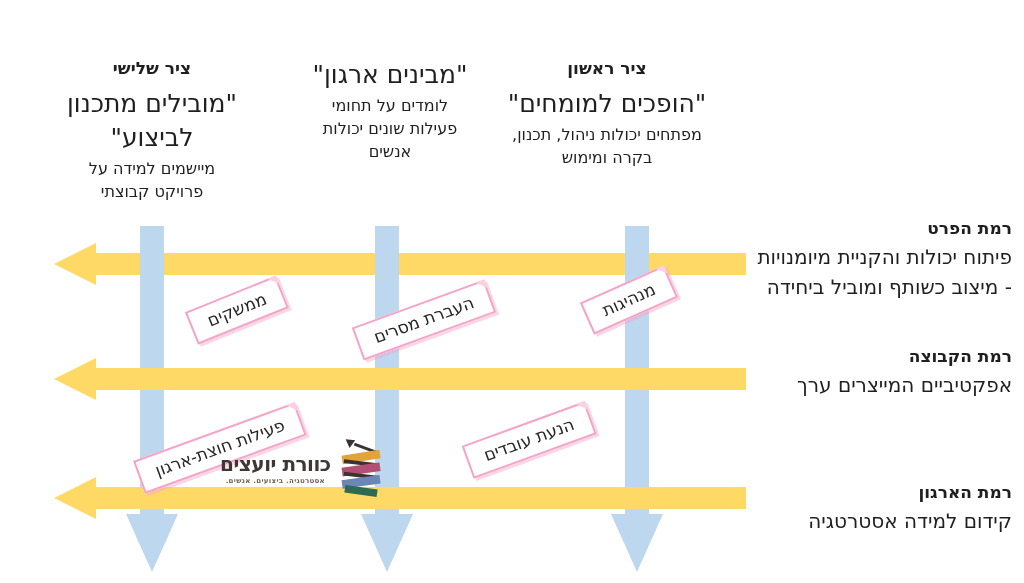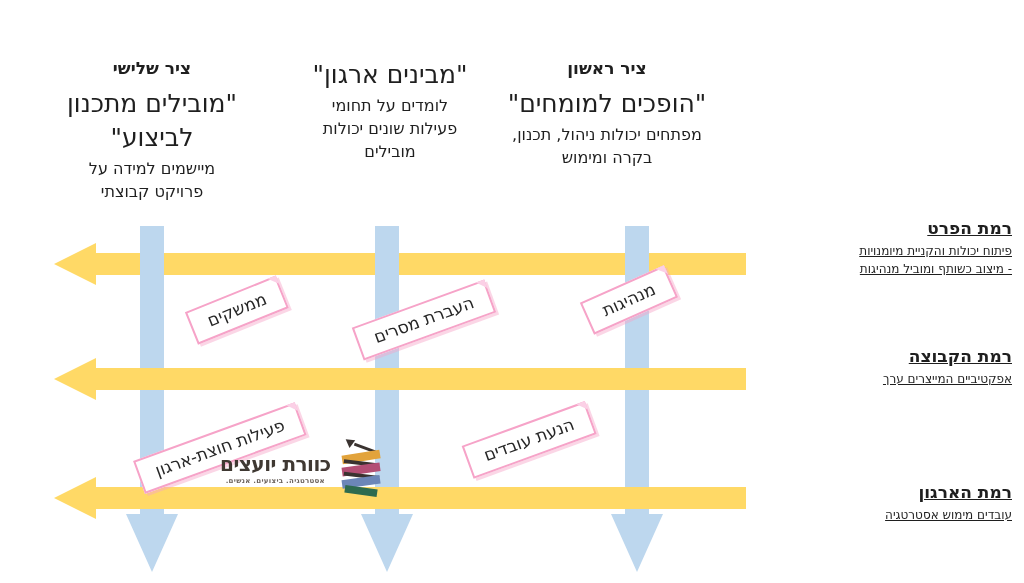--- a/index.html
+++ b/index.html
@@ -14,23 +14,23 @@
   
   .axis-header { position:absolute; top:58px; width:250px; text-align:center; z-index:2; }
   .axis-label  { font-size:17px; font-weight:bold; margin-bottom:9px; }
   .axis-quote  { font-size:25px; line-height:1.35; font-weight:400; }
   .axis-desc   { font-size:16px; line-height:1.45; margin-top:2px; }
   #axis1 { left:482px; }
   #axis2 { left:265px; }
   #axis3 { left:27px;  }
 
   
-  .level { position:absolute; right:12px; width:300px; text-align:right; z-index:2;text-decoration:underline; }
+  .level { position:absolute; right:12px; width:300px; text-align:right; z-index:2; }
   .level-title { font-size:17px; font-weight:bold; line-height:1.5; }
-  .level-line  { font-size:12px; line-height:1.5; }
+  .level-line  { font-size:20px; line-height:1.5; }
   #level1 { top:216px; }
   #level2 { top:344px; }
   #level3 { top:464px;margin-top:16px; }
 
   
   .tag {
     position:absolute; z-index:3;
     background:#ffffff; border:2px solid #f6a3c8;
     padding:5px 16px 6px 16px;
     font-size:17px; color:#262626; white-space:nowrap;
@@ -80,50 +80,50 @@
     </div>
   </div>
 
   <div class="axis-header" id="axis2" dir="rtl">
     <div class="axis-quote">
       <div>"מבינים ארגון"</div>
     </div>
     <div class="axis-desc">
       <div>לומדים על תחומי</div>
       <div>פעילות שונים יכולות</div>
-      <div>מובילים</div>
+      <div>אנשים</div>
     </div>
   </div>
 
   <div class="axis-header" id="axis3" dir="rtl">
     <div class="axis-label">ציר שלישי</div>
     <div class="axis-quote">
       <div>"מובילים מתכנון</div>
       <div>לביצוע"</div>
     </div>
     <div class="axis-desc">
       <div>מיישמים למידה על</div>
       <div>פרויקט קבוצתי</div>
     </div>
   </div>
 
   <div class="level" id="level1" dir="rtl">
     <div class="level-title">רמת הפרט</div>
     <div class="level-line">פיתוח יכולות והקניית מיומנויות</div>
-    <div class="level-line">- מיצוב כשותף ומוביל מנהיגות</div>
+    <div class="level-line">- מיצוב כשותף ומוביל ביחידה</div>
   </div>
 
   <div class="level" id="level2" dir="rtl">
     <div class="level-title">רמת הקבוצה</div>
     <div class="level-line">אפקטיביים המייצרים ערך</div>
   </div>
 
   <div class="level" id="level3" dir="rtl">
     <div class="level-title">רמת הארגון</div>
-    <div class="level-line">עובדים מימוש אסטרטגיה</div>
+    <div class="level-line">קידום למידה אסטרטגיה</div>
   </div>
 
   <div class="tag" id="tag-leadership" dir="rtl">
     <span>מנהיגות</span>
     <span class="fold"></span>
   </div>
   <div class="tag" id="tag-messages" dir="rtl">
     <span>העברת מסרים</span>
     <span class="fold"></span>
   </div>

